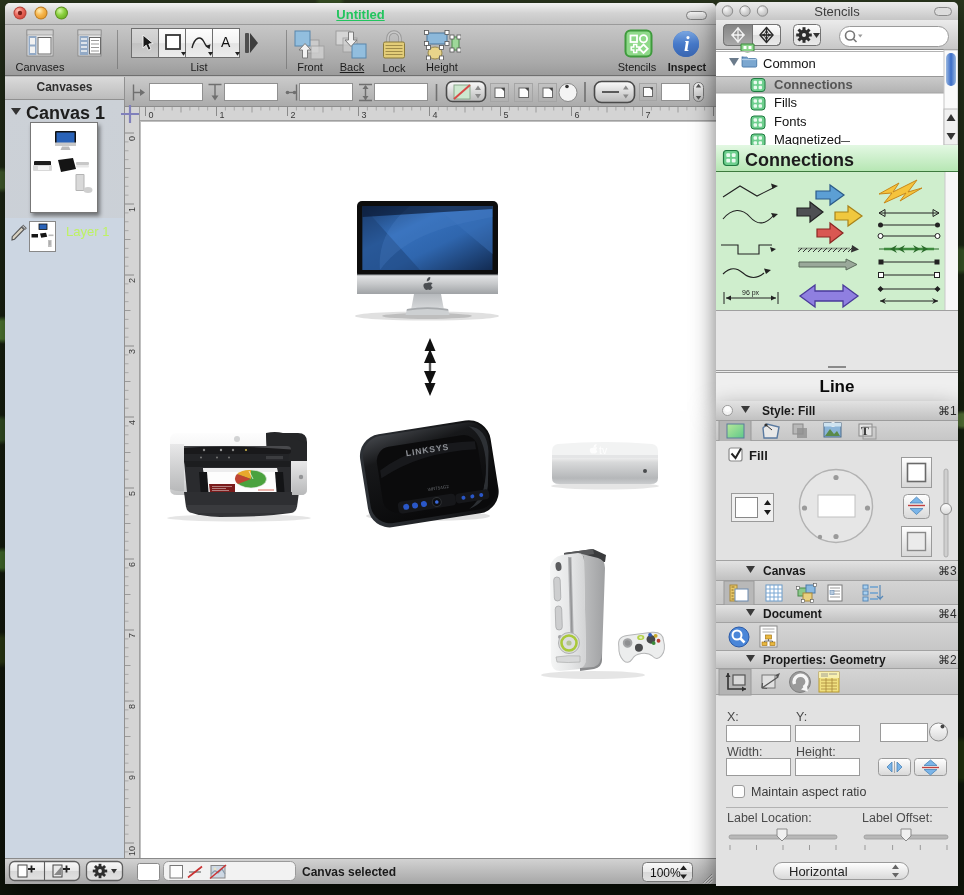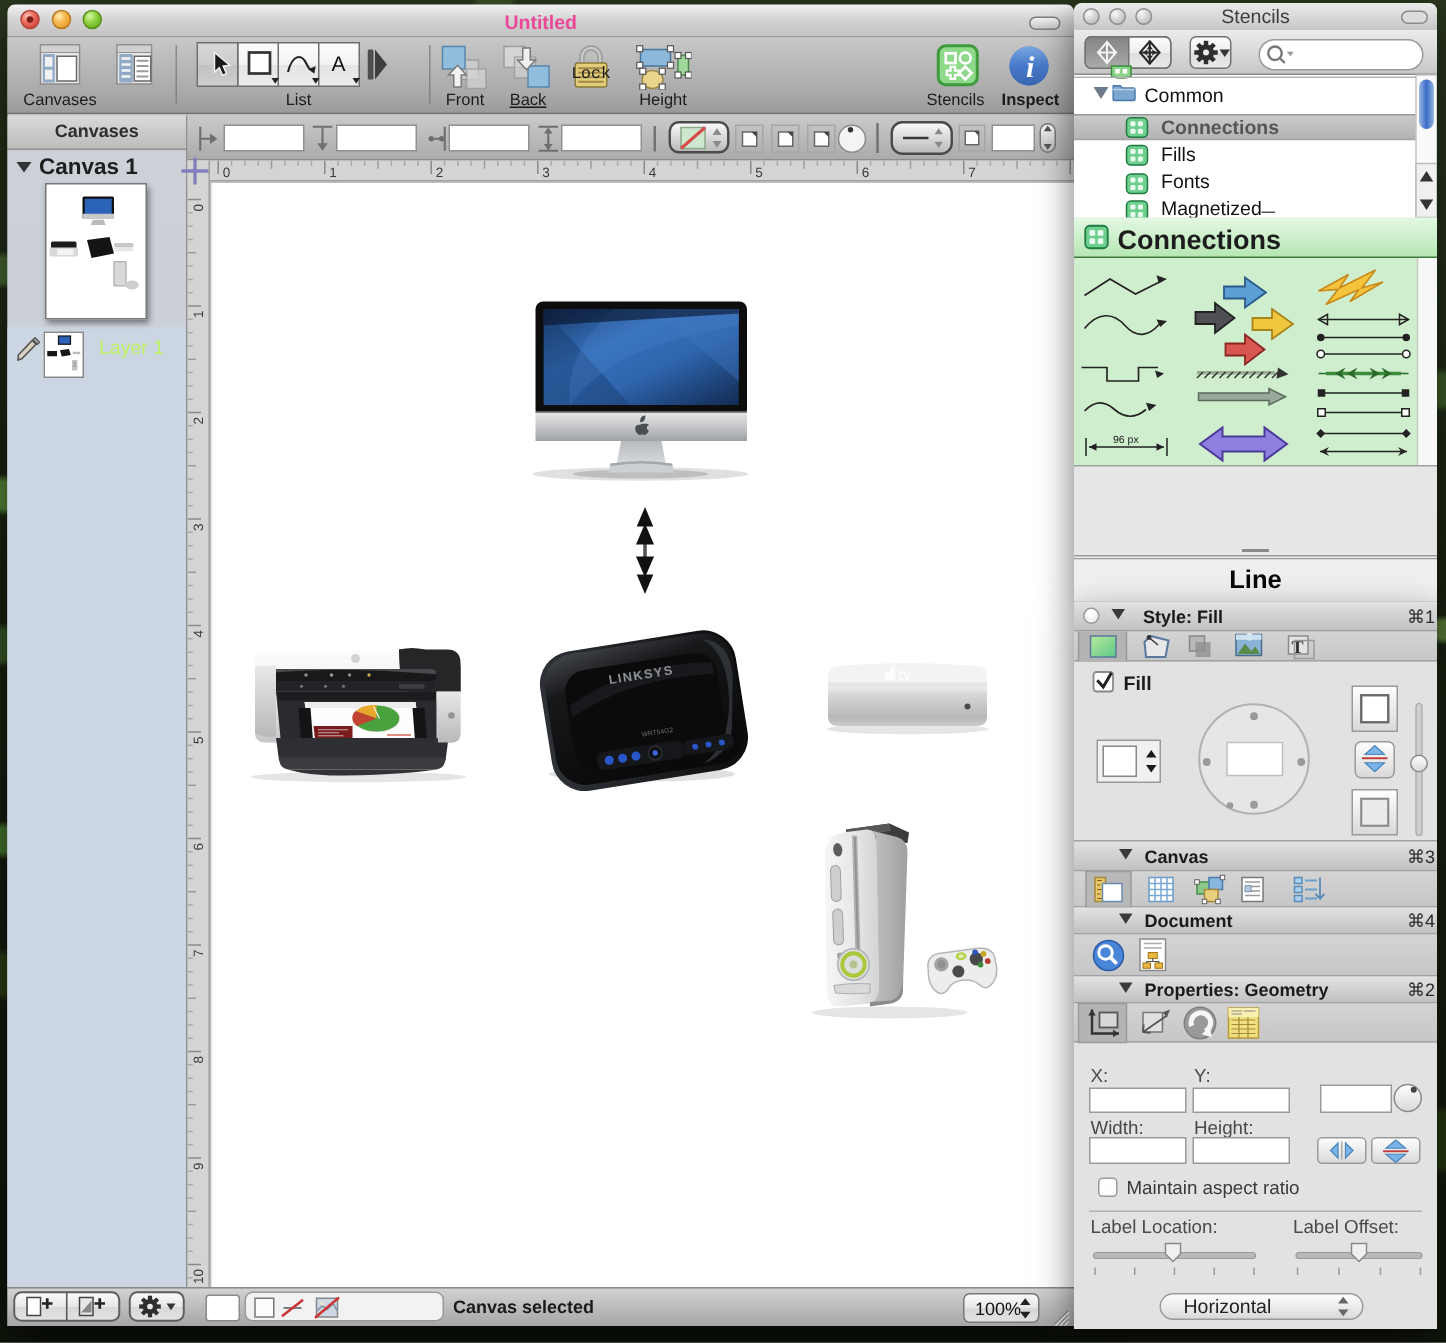--- a/index.html
+++ b/index.html
@@ -17,21 +17,21 @@
     radial-gradient(circle at 960px 760px, #24340f 0 18px, transparent 24px),
     radial-gradient(circle at 2px 650px, #2f4016 0 12px, transparent 18px),
     radial-gradient(circle at 330px 1px, #3a5226 0 10px, transparent 15px),
     linear-gradient(180deg,#2a361e,#1a2412 40%,#10160b);
 }
 
 #mainwin { left:5px; top:3px; width:711px; height:881px; border-radius:5px 5px 0 0;
   box-shadow:0 12px 30px rgba(0,0,0,.65); background:#bfbfbf; }
 #titlebar { left:5px; top:3px; width:711px; height:22px; border-radius:5px 5px 0 0;
   background:linear-gradient(180deg,#f2f2f2,#d3d3d3 48%,#c3c3c3); border-bottom:1px solid #9a9a9a; }
-#wtitle { left:5px; width:711px; top:7px; text-align:center; font-size:13px; font-weight:bold; color:#ec4899; }
+#wtitle { left:5px; width:711px; top:7px; text-align:center; font-size:13px; font-weight:bold; color:#22c55e;text-decoration:underline; }
 #tpill { left:686px; top:11px; width:21px; height:9px; border-radius:5px; border:1px solid #7d7d7d;
   background:linear-gradient(180deg,#f2f2f2,#c6c6c6); }
 #toolbar { left:5px; top:25px; width:711px; height:51px;
   background:linear-gradient(180deg,#c7c7c7,#a9a9a9 75%,#9b9b9b); border-bottom:1px solid #707070; }
 .tbl { position:absolute; font-size:11px; color:#1c1c1c; text-align:center; }
 .tsep { position:absolute; width:1px; background:rgba(105,105,105,.6); }
 #sidehead { left:5px; top:77px; width:120px; height:23px;
   background:linear-gradient(180deg,#dadada,#bcbcbc); border-bottom:1px solid #909090; border-right:1px solid #909090;
   text-align:center; font-size:12px; font-weight:bold; color:#2e2e2e; line-height:21px; }
 #stylebar { left:125px; top:77px; width:591px; height:30px;
@@ -156,21 +156,21 @@
 </svg>
 <div class="abs tbl" style="left:322px;top:61px;width:60px;text-decoration:underline;">Back</div>
 <svg class="abs" style="left:380px;top:29px" width="28" height="30" viewBox="0 0 28 30">
   <path d="M8 13 v-4 a6 6 0 0 1 12 0 v4" fill="none" stroke="#9a9a9a" stroke-width="3.6"></path>
   <path d="M8 13 v-4 a6 6 0 0 1 12 0 v4" fill="none" stroke="#c9c9c9" stroke-width="1.6"></path>
   <rect x="3.5" y="13" width="21" height="16" rx="1.5" fill="#e3cd78" stroke="#8a7a3a"></rect>
   <g stroke="#a08c48" stroke-width="1.2">
       <path d="M5.5 16.5h17M5.5 19.5h17M5.5 22.5h17M5.5 25.5h17"></path>
     </g>
 </svg>
-<div class="abs tbl" style="left:364px;top:44px;width:60px;font-family:Liberation Mono, monospace;">Lock</div>
+<div class="abs tbl" style="left:364px;top:62px;width:60px;">Lock</div>
 <svg class="abs" style="left:423px;top:29px" width="38" height="31" viewBox="0 0 38 31">
   <rect x="4" y="4" width="20" height="11" fill="#8cb8da" stroke="#49759a"></rect>
   <ellipse cx="12" cy="24" rx="7" ry="6" fill="#e8d48a" stroke="#9a8a4a"></ellipse>
   <rect x="29" y="8" width="7" height="13" fill="#9ed89a" stroke="#4a8a4a"></rect>
   <g fill="#fff" stroke="#555" stroke-width=".8">
     <rect x="1.5" y="1.5" width="4" height="4"></rect>
       <rect x="22" y="1.5" width="4" height="4"></rect>
       <rect x="1.5" y="12.5" width="4" height="4"></rect>
       <rect x="22" y="12.5" width="4" height="4"></rect>
     <rect x="3.5" y="16.5" width="4" height="4"></rect>
@@ -265,21 +265,21 @@
   <path d="M524.5 10.5 h3 v3 z" fill="#444"></path>
   <rect x="536.5" y="6.5" width="28" height="17" fill="#fff" stroke="#909090"></rect>
   <rect x="568.5" y="5.5" width="10" height="19" rx="5" fill="url(#wellg)" stroke="#777"></rect>
   <path d="M570.8 10.5 l2.7 -3.8 2.7 3.8 z M570.8 19 l2.7 3.8 2.7 -3.8 z" fill="#555"></path>
 </svg>
 <div id="sidebar" class="abs"></div>
 <div id="layer-area" class="abs"></div>
 <svg class="abs" style="left:10px;top:106px" width="12" height="10">
     <path d="M1 2 L11 2 L6 9 z" fill="#333"></path>
   </svg>
-<div class="abs" style="left:26px;top:103px;font-size:15px;font-weight:bold;color:#1e1e1e;">Canvas 1</div>
+<div class="abs" style="left:26px;top:103px;font-size:18px;font-weight:bold;color:#1e1e1e;">Canvas 1</div>
 <div class="abs" style="left:30px;top:122px;width:68px;height:91px;background:#fff;border:1px solid #777;box-shadow:1.5px 2.5px 4px rgba(0,0,0,.45);"></div>
 <svg class="abs" style="left:30px;top:122px" width="68" height="91" viewBox="0 0 68 91">
   <rect x="25" y="9" width="21" height="15" rx="1" fill="#111"></rect>
   <rect x="26.5" y="10.5" width="18" height="11" fill="#2a63b8"></rect>
   <rect x="25" y="20.5" width="21" height="3.5" fill="#c9c9c9"></rect>
   <path d="M32 24.5 h7 l1.5 3.5 h-10 z" fill="#bbb"></path>
   <rect x="4" y="39" width="17" height="9" rx="1" fill="#1c1c1c"></rect>
   <rect x="3" y="43" width="19" height="6" rx="1" fill="#d8d8d8"></rect>
   <rect x="8" y="44" width="11" height="4" fill="#f3f3f3"></rect>
   <path d="M28 38 l15 -2 3 11 -15 3 z" fill="#141414"></path>

